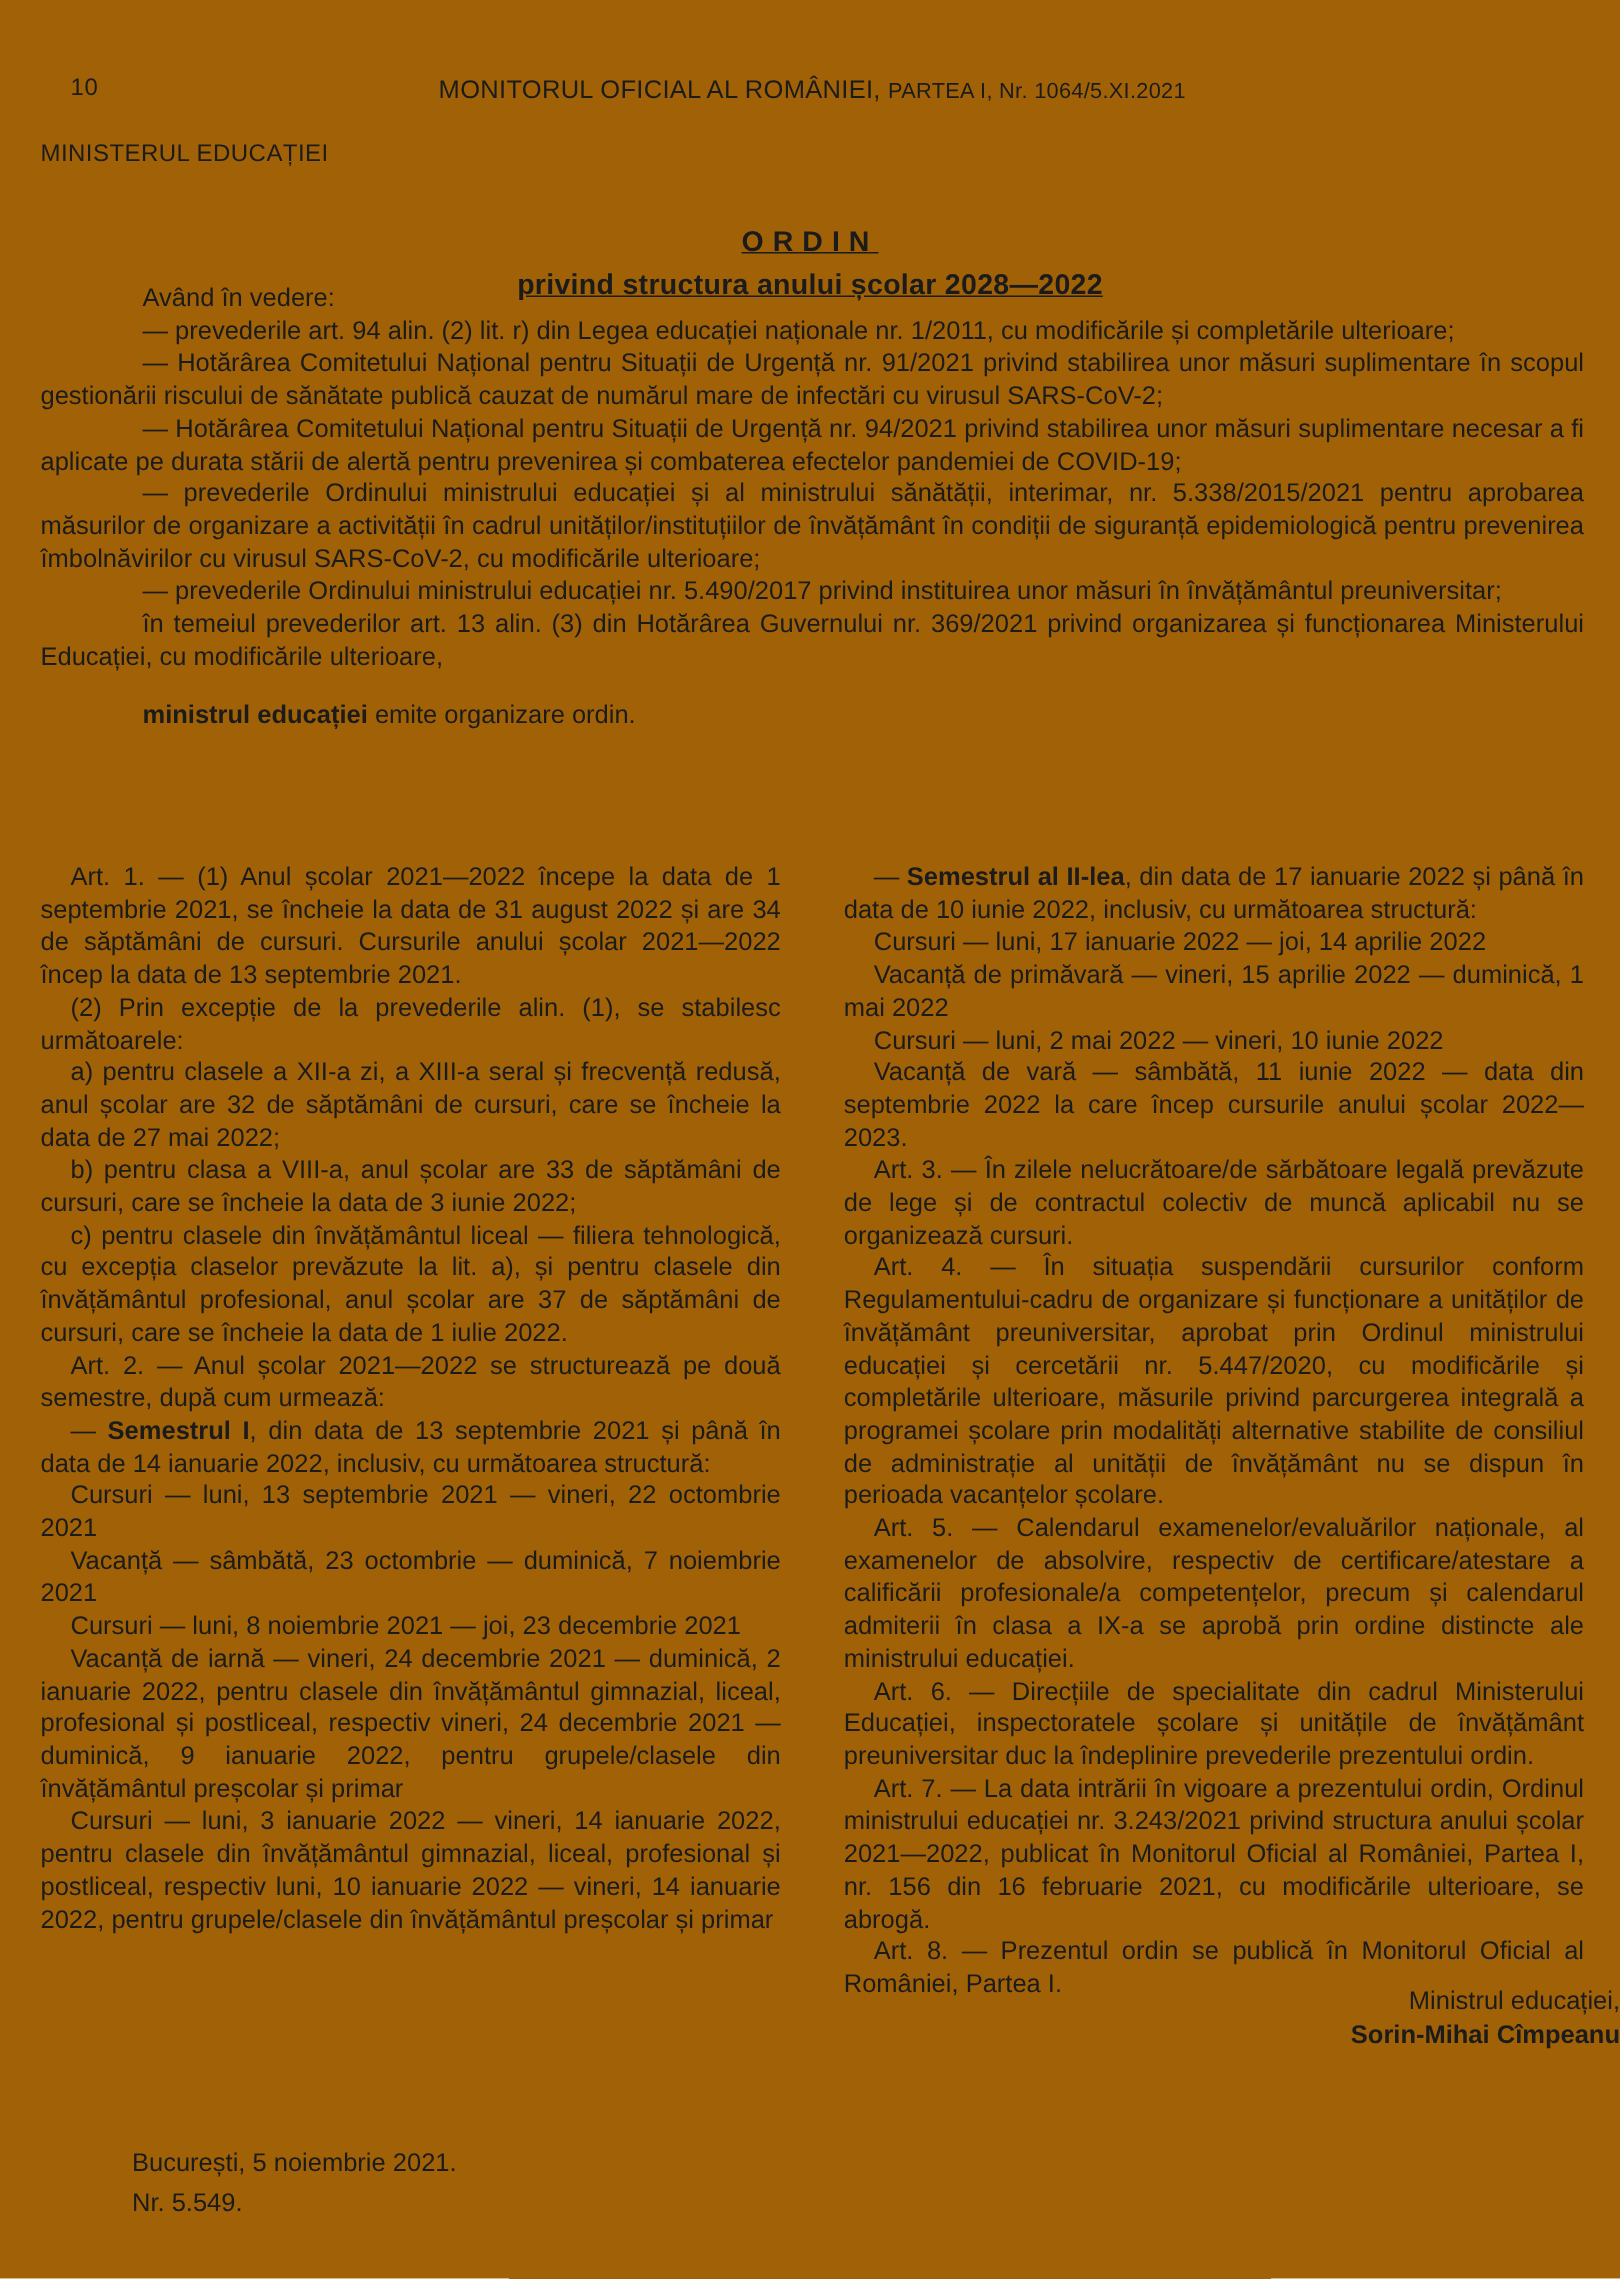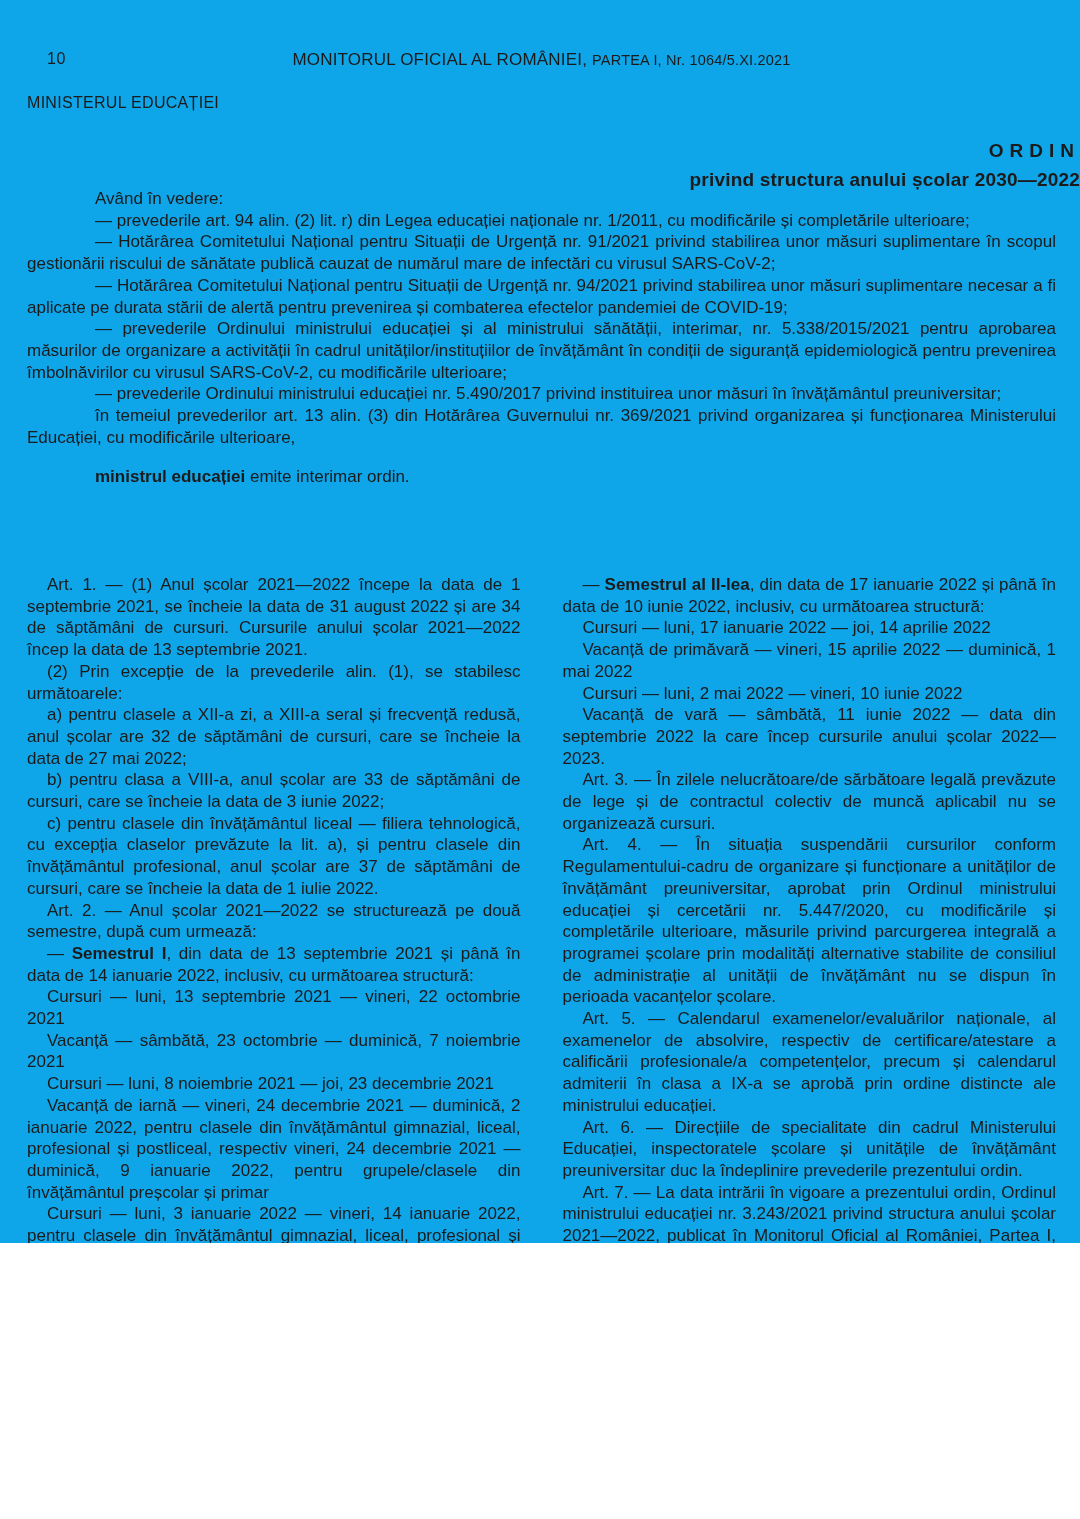--- a/index.html
+++ b/index.html
@@ -1,30 +1,30 @@
 <!DOCTYPE html>
 <html lang="ro"><head>
 <meta charset="utf-8">
 <style>
   html, body { margin:0; padding:0; background:#ffffff; }
   .page {
     position:relative;
-    width:1080px; height:1243px;
-    background:#0ea5e9;
+    width:1080px; height:1519px;
+    background:#a16207;
     color:#1b1b1b;
     font-family:"Liberation Sans", sans-serif;
     overflow:hidden;
     box-sizing:border-box;
   }
   .header-row { position:absolute; top:50px; left:27px; right:24px; text-align:center; }
   .page-num { position:absolute; left:20px; top:0; font-size:16px; letter-spacing:.5px; }
   .header-title-main { font-size:17px; letter-spacing:.2px; }
   .header-title-part { font-size:14.5px; letter-spacing:.2px;text-align:right; }
   .ministry { position:absolute; top:94px; left:27px; font-size:16px; letter-spacing:.3px; }
-  .doc-title { position:absolute; top:140px; left:0; right:0; text-align:right; }
+  .doc-title { position:absolute; top:151px; left:0; right:0; text-align:center;text-decoration:underline; }
   .ordin { font-size:19px; font-weight:bold; letter-spacing:6px; }
   .subtitle { font-size:19px; font-weight:bold; margin-top:7px; letter-spacing:.2px; }
   .preamble { position:absolute; top:188px; left:27px; width:1029px; }
   .preamble p { margin:0; font-size:17px; line-height:21.7px; text-align:justify; text-indent:68px; }
   .preamble p.enact { margin-top:18px; }
   .columns { position:absolute; top:574px; left:27px; width:1029px; display:flex; gap:42px; }
   .col { width:501px; }
   .col p { margin:0; font-size:17px; line-height:21.7px; text-align:justify; text-indent:20px; }
   b { font-weight:bold; }
   .signature { position:absolute; top:1322px; left:0; right:0; text-align:right; font-size:17px; line-height:23px; }
@@ -38,32 +38,32 @@
 
   <div class="header-row">
     <span class="page-num">10</span>
     <span class="header-title-main">MONITORUL OFICIAL AL ROMÂNIEI, </span><span class="header-title-part">PARTEA I, Nr. 1064/5.XI.2021</span>
   </div>
 
   <div class="ministry">MINISTERUL EDUCAȚIEI</div>
 
   <div class="doc-title">
     <div class="ordin">ORDIN</div>
-    <div class="subtitle">privind structura anului școlar 2030—2022</div>
+    <div class="subtitle">privind structura anului școlar 2028—2022</div>
   </div>
 
   <div class="preamble">
     <p>Având în vedere:</p>
     <p>— prevederile art. 94 alin. (2) lit. r) din Legea educației naționale nr. 1/2011, cu modificările și completările ulterioare;</p>
     <p>— Hotărârea Comitetului Național pentru Situații de Urgență nr. 91/2021 privind stabilirea unor măsuri suplimentare în scopul gestionării riscului de sănătate publică cauzat de numărul mare de infectări cu virusul SARS-CoV-2;</p>
     <p>— Hotărârea Comitetului Național pentru Situații de Urgență nr. 94/2021 privind stabilirea unor măsuri suplimentare necesar a fi aplicate pe durata stării de alertă pentru prevenirea și combaterea efectelor pandemiei de COVID-19;</p>
     <p>— prevederile Ordinului ministrului educației și al ministrului sănătății, interimar, nr. 5.338/2015/2021 pentru aprobarea măsurilor de organizare a activității în cadrul unităților/instituțiilor de învățământ în condiții de siguranță epidemiologică pentru prevenirea îmbolnăvirilor cu virusul SARS-CoV-2, cu modificările ulterioare;</p>
     <p>— prevederile Ordinului ministrului educației nr. 5.490/2017 privind instituirea unor măsuri în învățământul preuniversitar;</p>
     <p>în temeiul prevederilor art. 13 alin. (3) din Hotărârea Guvernului nr. 369/2021 privind organizarea și funcționarea Ministerului Educației, cu modificările ulterioare,</p>
-    <p class="enact"><b>ministrul educației</b><span> emite interimar ordin.</span></p>
+    <p class="enact"><b>ministrul educației</b><span> emite organizare ordin.</span></p>
   </div>
 
   <div class="columns">
     <div class="col">
       <p>Art. 1. — (1) Anul școlar 2021—2022 începe la data de 1 septembrie 2021, se încheie la data de 31 august 2022 și are 34 de săptămâni de cursuri. Cursurile anului școlar 2021—2022 încep la data de 13 septembrie 2021.</p>
       <p>(2) Prin excepție de la prevederile alin. (1), se stabilesc următoarele:</p>
       <p>a) pentru clasele a XII-a zi, a XIII-a seral și frecvență redusă, anul școlar are 32 de săptămâni de cursuri, care se încheie la data de 27 mai 2022;</p>
       <p>b) pentru clasa a VIII-a, anul școlar are 33 de săptămâni de cursuri, care se încheie la data de 3 iunie 2022;</p>
       <p>c) pentru clasele din învățământul liceal — filiera tehnologică, cu excepția claselor prevăzute la lit. a), și pentru clasele din învățământul profesional, anul școlar are 37 de săptămâni de cursuri, care se încheie la data de 1 iulie 2022.</p>
       <p>Art. 2. — Anul școlar 2021—2022 se structurează pe două semestre, după cum urmează:</p>

